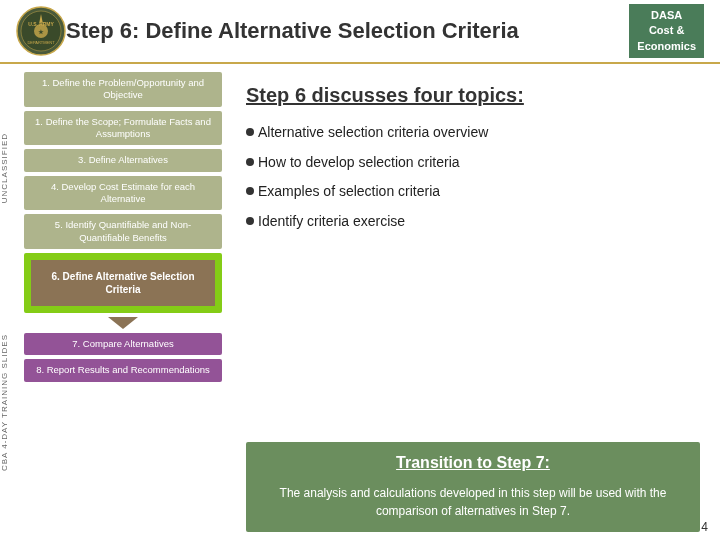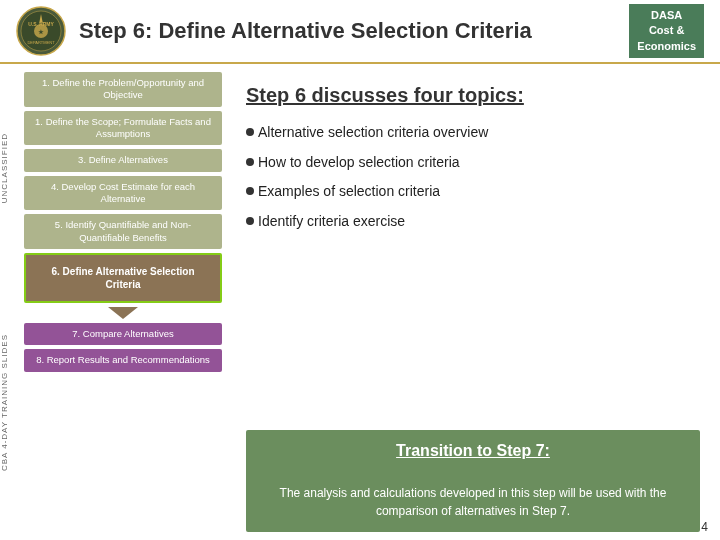--- a/index.html
+++ b/index.html
@@ -18,21 +18,21 @@
       align-items: center;
       justify-content: space-between;
       padding: 8px 16px;
       background: #fff;
       border-bottom: 2px solid #c8a84b;
       height: 64px;
     }
     .header-left {
       display: flex;
       align-items: center;
-      gap: 13px;
+      gap: 0;
     }
     .army-seal {
       width: 50px;
       height: 50px;
     }
     .header-title {
       font-size: 22px;
       font-weight: bold;
       color: #333;
     }
@@ -77,21 +77,21 @@
       text-align: center;
       border-radius: 2px;
       line-height: 1.3;
     }
     .step-dim { background: #a0a878; opacity: 0.85; }
     .step-active {
       background: #8b7355;
       font-weight: bold;
       padding: 10px 8px;
       font-size: 10px;
-      border: 2px solid #84cc16;
+      border: 7px solid #84cc16;
     }
     .step-below { background: #701a75; opacity: 0.75; }
 
     .arrow-down {
       width: 0;
       height: 0;
       border-left: 15px solid transparent;
       border-right: 15px solid transparent;
       border-top: 12px solid #8b7355;
       margin: 0 auto;
@@ -143,21 +143,21 @@
       color: #fff;
       padding: 12px 16px;
       border-radius: 2px;
       margin-top: auto;
     }
     .transition-title {
       font-size: 16px;
       font-weight: bold;
       text-decoration: underline;
       text-align: center;
-      margin-bottom: 24px;
+      margin-bottom: 12px;
     }
     .transition-body {
       font-size: 12px;
       text-align: center;
       line-height: 1.5;
     }
 
     
     .page-number {
       position: absolute;

